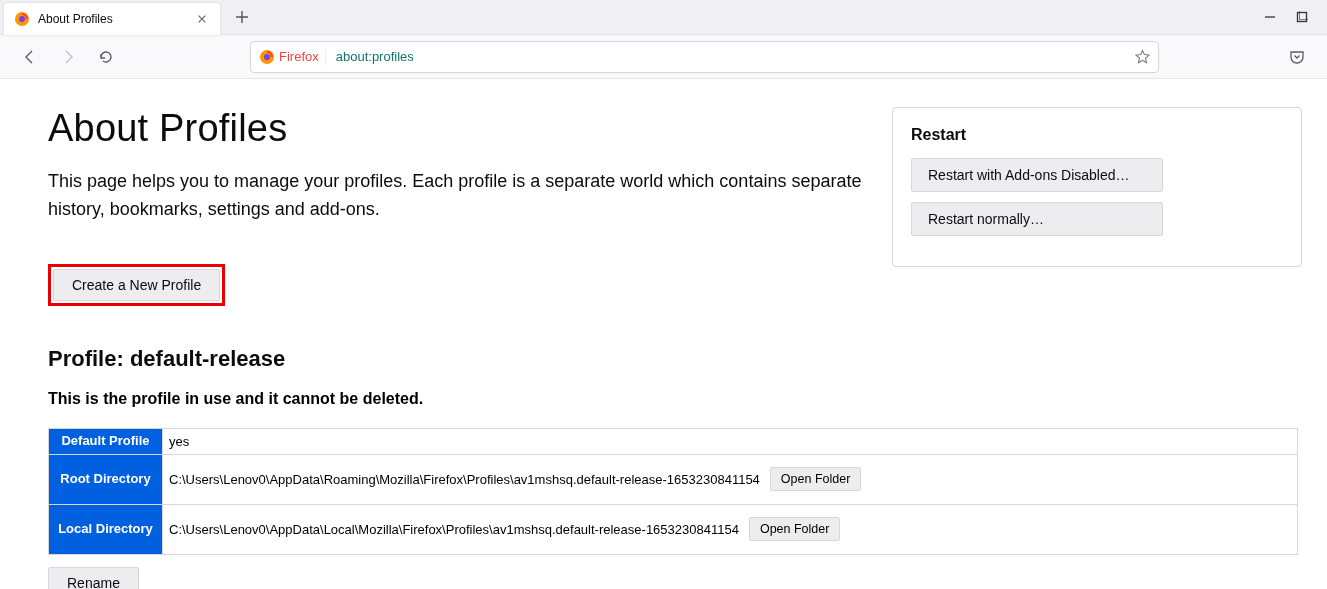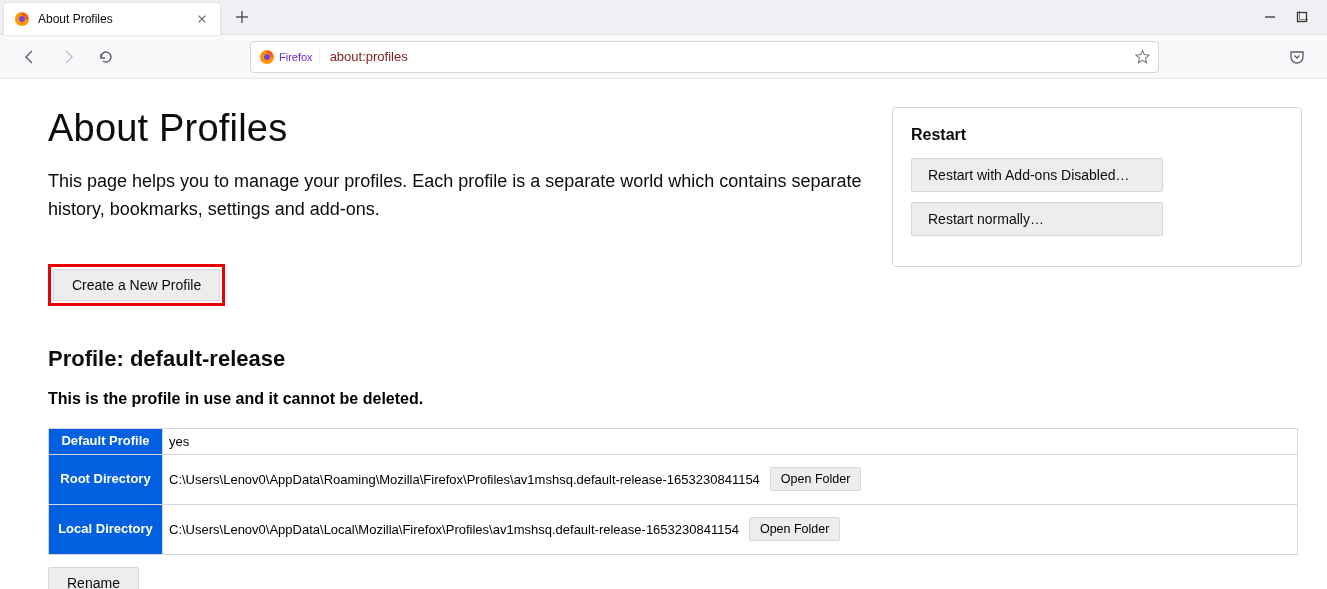--- a/index.html
+++ b/index.html
@@ -79,22 +79,22 @@
       padding: 0 8px;
       gap:6px;
       width: 100%;
     }
     .urlbar-identity {
       display:flex; align-items:center; gap:4px;
       padding-right:6px;
       border-right: 1px solid #eee;
     }
     .firefox-icon { width:16px; height:16px; }
-    .urlbar-brand { font-size:11px; color:#6d28d9; }
-    .urlbar-text { flex:1; font-size:13px; color:#7f1d1d; padding-left:4px; }
+    .urlbar-brand { font-size:13px; color:#ef4444; }
+    .urlbar-text { flex:1; font-size:13px; color:#0f766e; padding-left:4px; }
     .urlbar-star { color:#737373; margin-left:auto; }
     .pocket-icon { margin-left:auto; margin-right:6px; color:#5b5b66; }
     
     
     .content {
       display:flex;
       padding: 28px 28px 0 48px;
       gap: 24px;
     }
     .main-col { width: 820px; }

